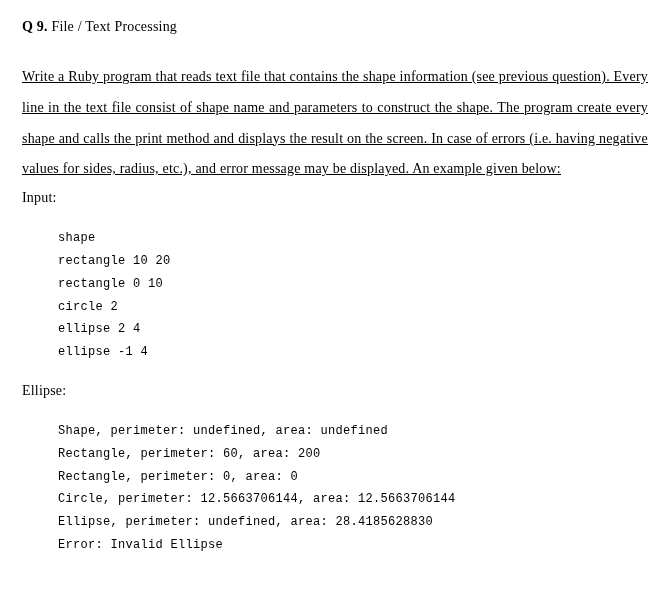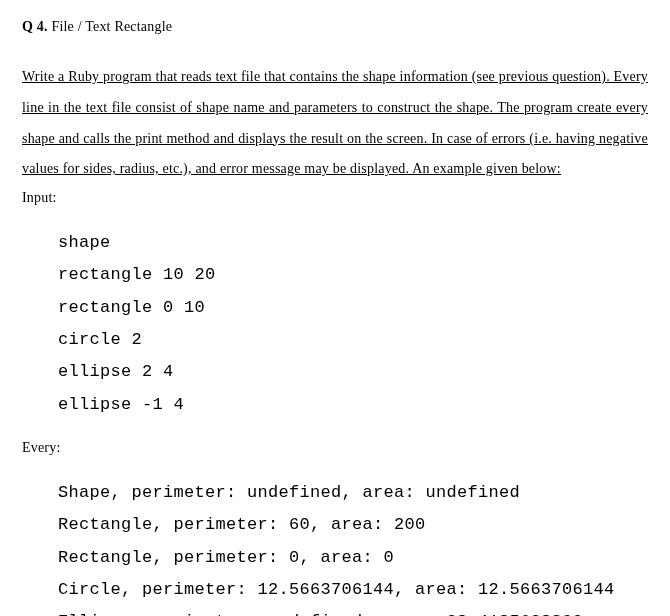--- a/index.html
+++ b/index.html
@@ -31,47 +31,47 @@
     margin-bottom: 6px;
     text-decoration: underline;
   }
   .label {
     margin-top: 4px;
     margin-bottom: 22px;
     letter-spacing: 0.2px;
   }
   .codeblock {
     font-family: "Courier New", Courier, monospace;
-    font-size: 17px;
+    font-size: 12px;
     white-space: pre;
     margin-left: 36px;
     line-height: 1.9;
     letter-spacing: 0.3px;
     margin-bottom: 20px;
   }
 </style>
 </head>
 <body>
 
 <div class="heading">
-  <span class="qnum">Q 4.</span>
-  <span>File / Text Rectangle</span>
+  <span class="qnum">Q 9.</span>
+  <span>File / Text Processing</span>
 </div>
 
 <div class="body-text">Write a Ruby program that reads text file that contains the shape information (see previous question). Every line in the text file consist of shape name and parameters to construct the shape. The program create every shape and calls the print method and displays the result on the screen. In case of errors (i.e. having negative values for sides, radius, etc.), and error message may be displayed. An example given below:</div>
 
 <div class="label">Input:</div>
 
 <div class="codeblock">shape
 rectangle 10 20
 rectangle 0 10
 circle 2
 ellipse 2 4
 ellipse -1 4</div>
 
-<div class="label">Every:</div>
+<div class="label">Ellipse:</div>
 
 <div class="codeblock">Shape, perimeter: undefined, area: undefined
 Rectangle, perimeter: 60, area: 200
 Rectangle, perimeter: 0, area: 0
 Circle, perimeter: 12.5663706144, area: 12.5663706144
 Ellipse, perimeter: undefined, area: 28.4185628830
 Error: Invalid Ellipse</div>
 
 </body></html>

